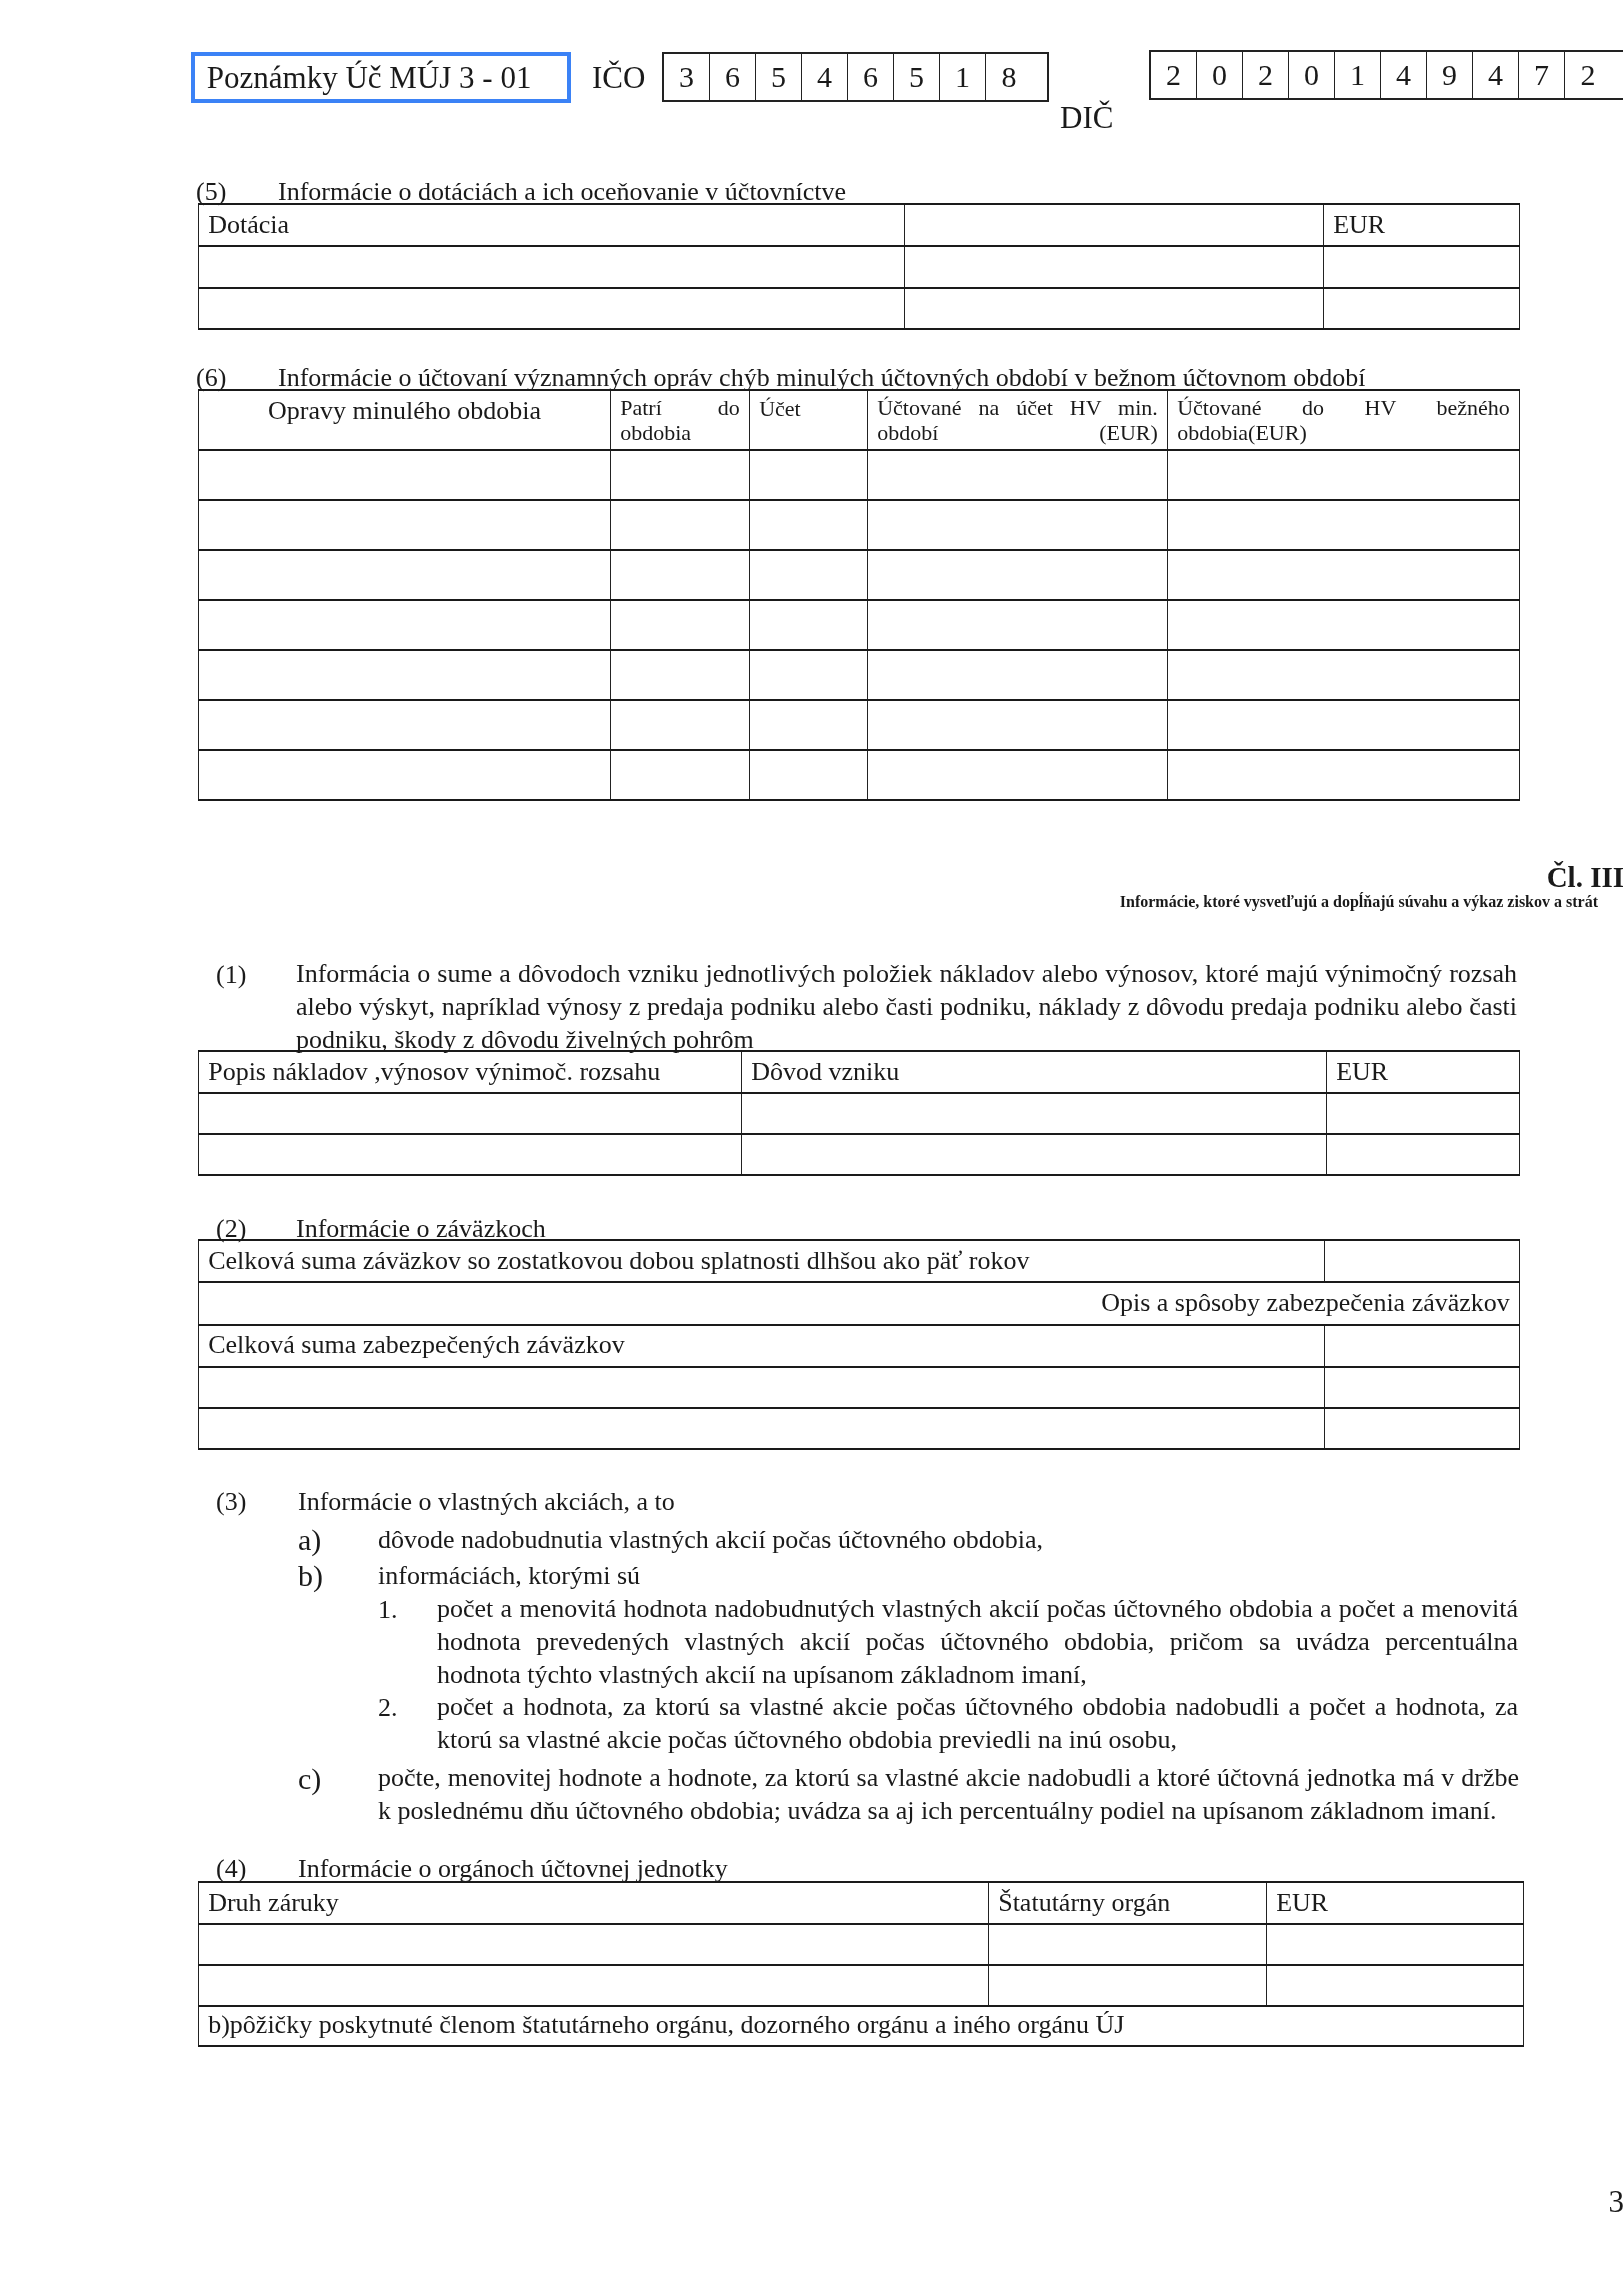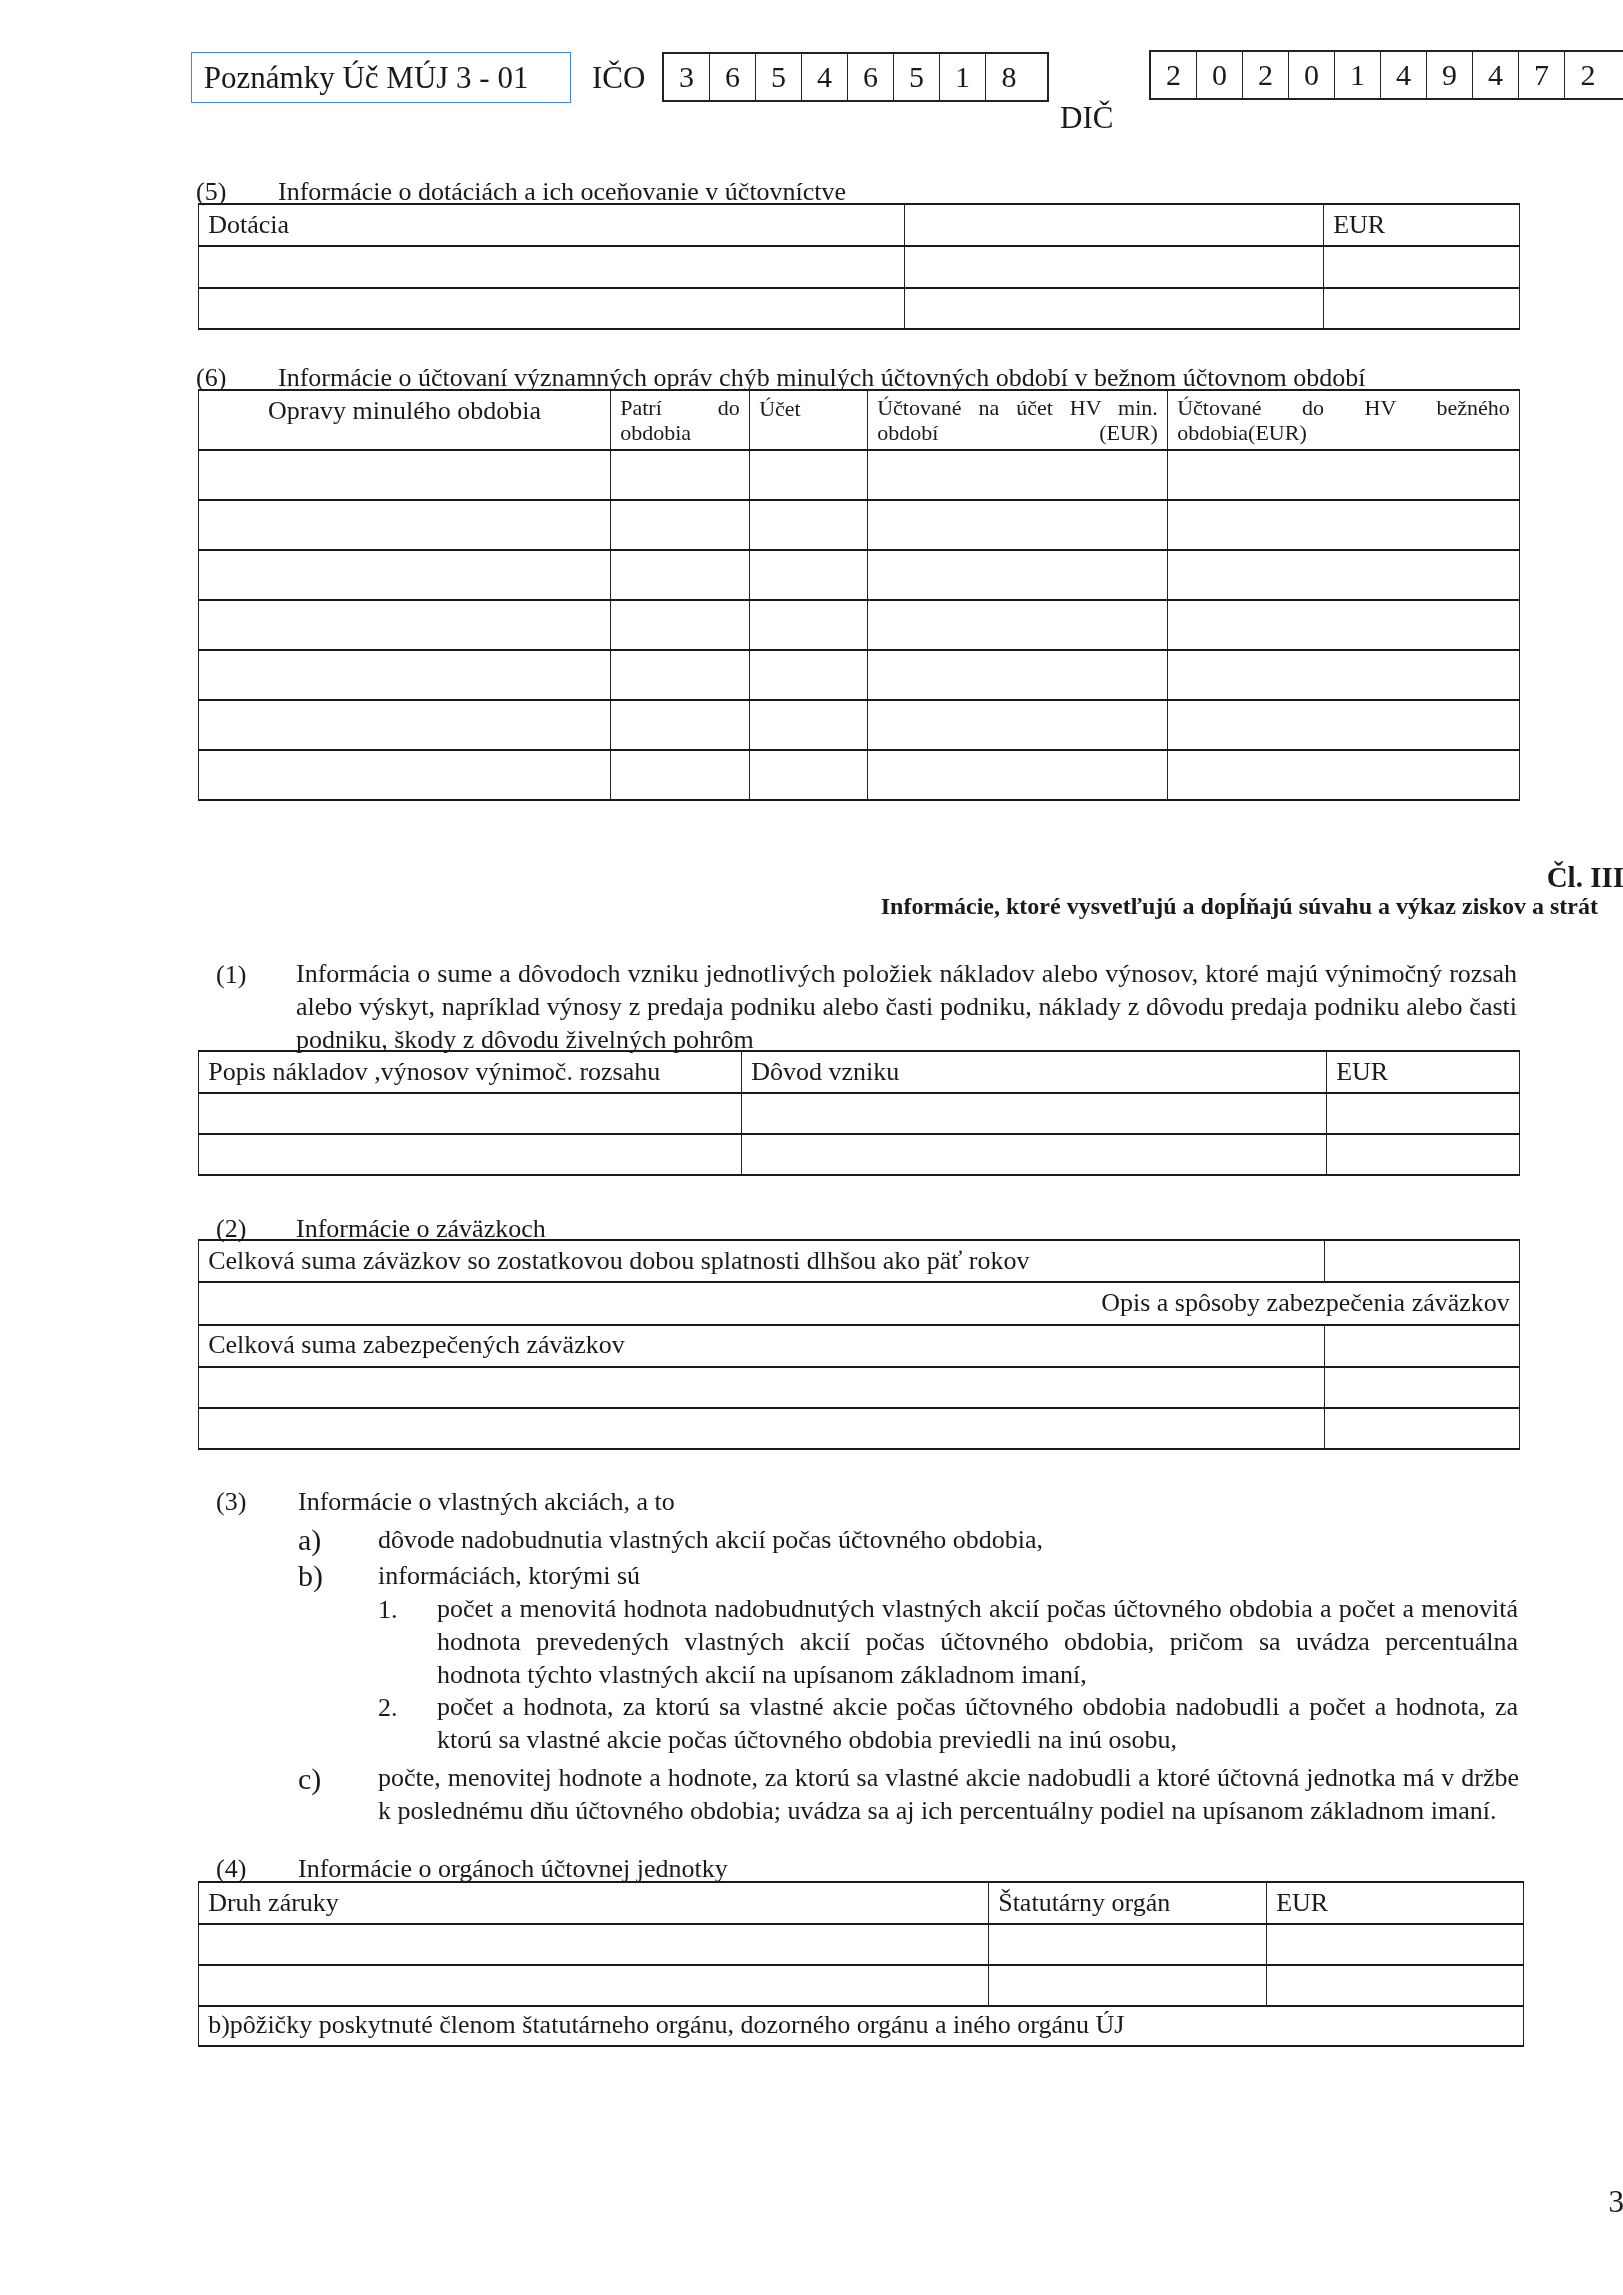--- a/index.html
+++ b/index.html
@@ -1,21 +1,21 @@
 <!DOCTYPE html>
 <html style="font-size:10.5px"><head>
 <meta charset="utf-8">
 <style>
   html, body { margin:0; padding:0; background:#ffffff; }
   body { width:1624px; height:2295px; position:relative; overflow:hidden;
          font-family:"Liberation Serif", "DejaVu Serif", serif; color:#1a1a1a; }
   .abs { position:absolute; }
   .t { font-size:26px; line-height:1; white-space:nowrap; }
   
-  .hdr-box { position:absolute; border:1px solid #3b82f6; box-sizing:border-box; }
+  .hdr-box { position:absolute; border:4px solid #3b82f6; box-sizing:border-box; }
   .hdr-title { left:191px; top:52px; width:380px; height:51px; display:flex; align-items:center; padding-left:11.8px; font-size:31px; }
   .hdr-label { font-size:31px; position:absolute; top:60px; }
   .digits { position:absolute; display:flex; border:2px solid #222; box-sizing:border-box; height:50px; }
   .digit { width:46px; border-right:1.3px solid #222; box-sizing:border-box; display:flex; align-items:center; justify-content:center; font-size:30px; }
   .digit:last-child { border-right:none; }
   
   table.form { position:absolute; border-collapse:collapse; table-layout:fixed; }
   table.form td { border:1.3px solid #222; border-top:2.3px solid #1a1a1a; border-bottom:2.3px solid #1a1a1a; vertical-align:top; padding:3.9px 9.2px; font-size:26px; line-height:1.25; box-sizing:border-box; }
   .j { text-align:justify; text-align-last:justify; }
   .c { text-align:right; }
@@ -148,21 +148,21 @@
         <td></td>
         <td></td>
         <td></td>
         <td></td>
         <td></td>
       </tr>
 </tbody>
   </table>
 
 <div class="abs bold c" style="left:0; width:1624px; top:861px; font-size:29px;">Čl. III</div>
-<div class="abs bold c" style="left:0; width:1598px; top:893px; font-size:24px;">Informácie, ktoré vysvetľujú a dopĺňajú súvahu a výkaz ziskov a strát</div>
+<div class="abs bold c" style="left:0; width:1598px; top:893px; font-size:16px;">Informácie, ktoré vysvetľujú a dopĺňajú súvahu a výkaz ziskov a strát</div>
 
 <div class="abs t" style="left:216px; top:962px;">(1)</div>
 <div class="para" style="left:296px; top:957px; width:1221px;">Informácia o sume a dôvodoch vzniku jednotlivých položiek nákladov alebo výnosov, ktoré majú výnimočný rozsah alebo výskyt, napríklad výnosy z predaja podniku alebo časti podniku, náklady z dôvodu predaja podniku alebo časti podniku, škody z dôvodu živelných pohrôm</div>
 <table class="form" style="left:198px; top:1050px; width:1321px;">
   <colgroup>
       <col style="width:543px">
       <col style="width:585px">
       <col style="width:193px">
     </colgroup>
   <tbody>

